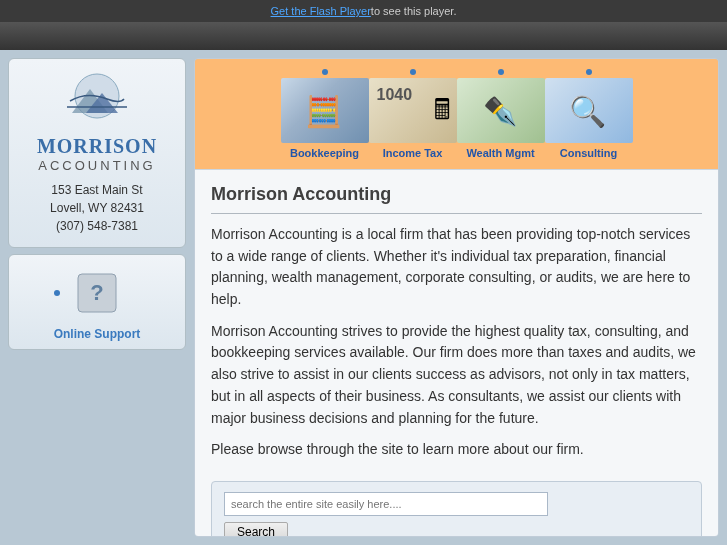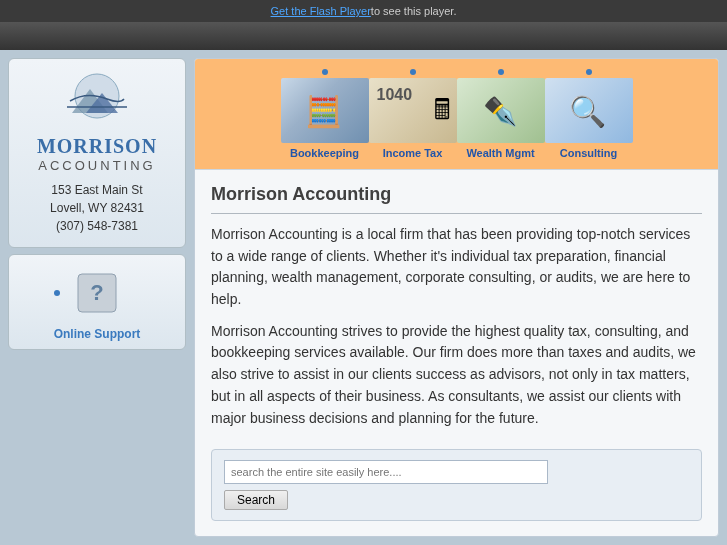--- a/index.html
+++ b/index.html
@@ -388,20 +388,21 @@
         <div class="service-img img-consulting"></div>
         <div class="service-label">Consulting</div>
       </div>
     </div>
 
     <div class="content-body">
       <div class="page-title">Morrison Accounting</div>
       <hr class="divider">
       <p class="body-text">Morrison Accounting is a local firm that has been providing top-notch services to a wide range of clients. Whether it's individual tax preparation, financial planning, wealth management, corporate consulting, or audits, we are here to help.</p>
       <p class="body-text">Morrison Accounting strives to provide the highest quality tax, consulting, and bookkeeping services available. Our firm does more than taxes and audits, we also strive to assist in our clients success as advisors, not only in tax matters, but in all aspects of their business. As consultants, we assist our clients with major business decisions and planning for the future.</p>
+      <p class="body-text">Please browse through the site to learn more about our firm.</p>
 
       
       <div class="search-area">
         <input class="search-input" type="text" placeholder="search the entire site easily here...." style="">
         <button class="search-button">Search</button>
       </div>
     </div>
 
   </div>
 </div>

